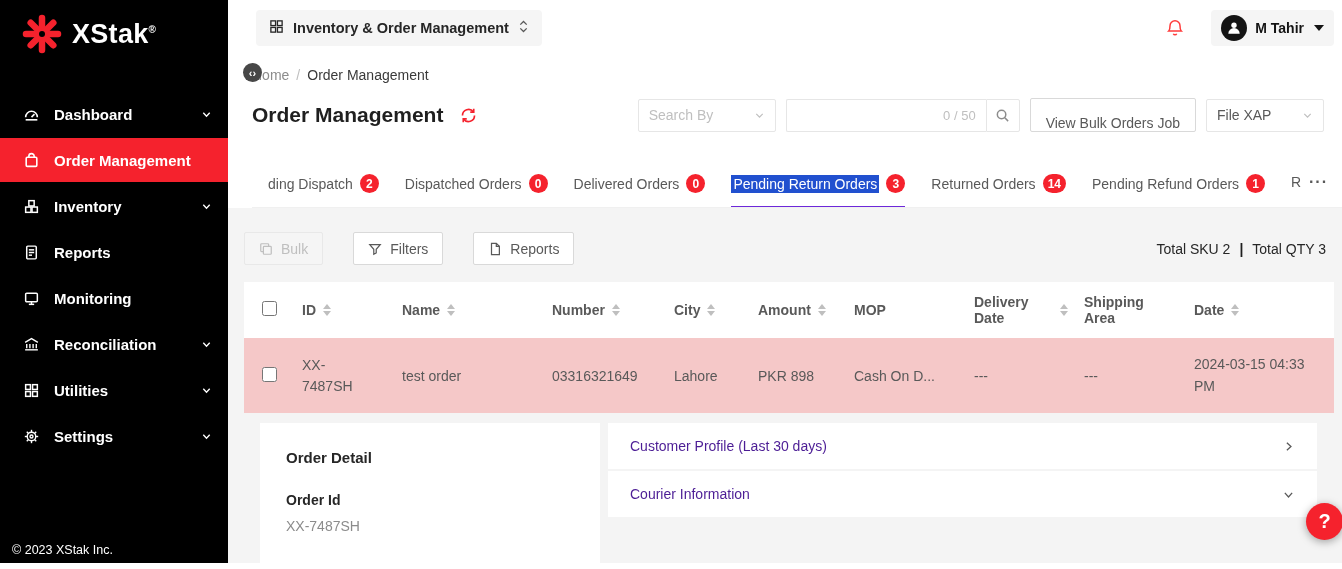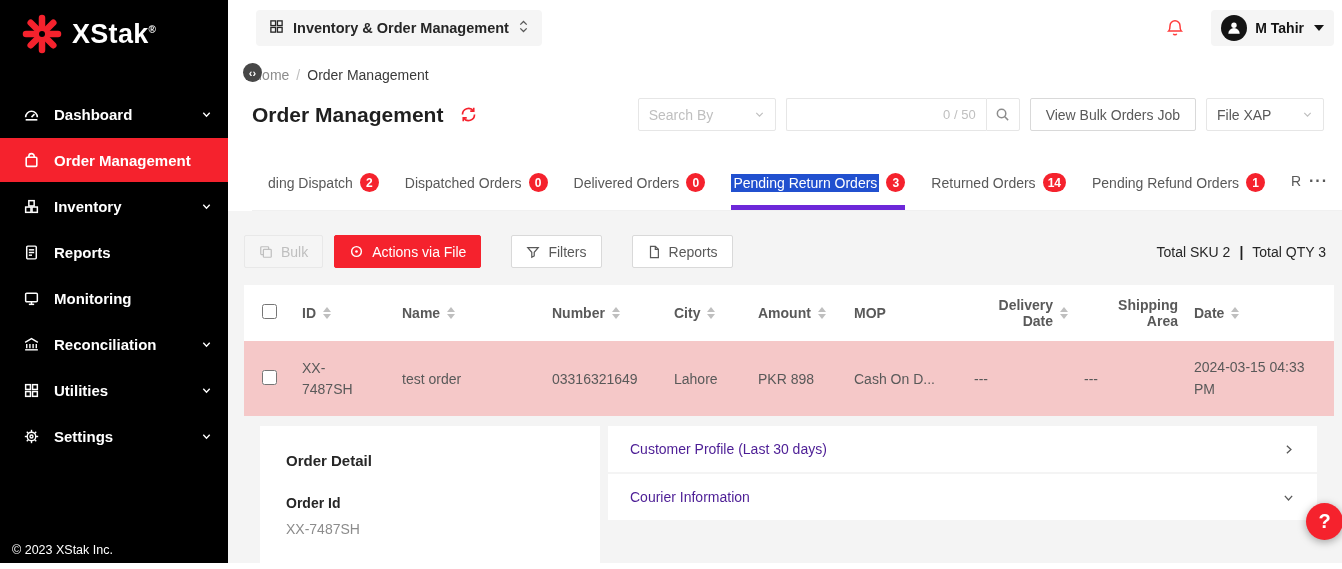--- a/index.html
+++ b/index.html
@@ -40,42 +40,42 @@
   .refresh { margin-left:16px; display:flex; cursor:pointer; }
   .head-controls { margin-left:auto; display:flex; align-items:center; gap:10px; }
   .select-box { height:33px; border:1px solid #e6e6e6; border-radius:2px; display:flex; align-items:center; justify-content:space-between; padding:0 10px; font-size:14px; cursor:pointer; background:#fff; }
   .select-searchby { width:138px; color:#bfbfbf; }
   .select-xap { width:118px; color:#595959; }
   .search-wrap { display:flex; }
   .search-field { width:200px; height:33px; border:1px solid #e6e6e6; border-right:none; border-radius:2px 0 0 2px; display:flex; align-items:center; padding:0 10px; background:#fff; }
   .search-field input { border:none; outline:none; flex:1; min-width:0; font-size:14px; font-family:inherit; }
   .search-counter { color:#bfbfbf; font-size:13px; white-space:nowrap; }
   .search-btn { width:34px; height:33px; border:1px solid #e6e6e6; background:#fff; border-radius:0 2px 2px 0; display:flex; align-items:center; justify-content:center; cursor:pointer; }
-  .btn-plain { height:33px; padding:8px 15px; border:1px solid #d9d9d9; border-radius:2px; background:#fff; font-size:14px; color:#595959; cursor:pointer; font-family:inherit; white-space:nowrap; }
+  .btn-plain { height:33px; padding:16px 15px; border:1px solid #d9d9d9; border-radius:2px; background:#fff; font-size:14px; color:#595959; cursor:pointer; font-family:inherit; white-space:nowrap; }
 
   .tabs { display:flex; align-items:flex-start; gap:26px; margin-top:32px; border-bottom:1px solid #f0f0f0; padding-left:16px; padding-right:40px; position:relative; white-space:nowrap; overflow:hidden; }
   .tab { display:flex; align-items:center; gap:7px; padding:10px 0 13px; font-size:14px; color:#595959; cursor:pointer; margin-bottom:-1px; flex-shrink:0; }
-  .tab.active { border-bottom:6px solid #6d28d9; }
+  .tab.active { border-bottom:2px solid #6d28d9; }
   .tab.active .tab-label { background:#2150cf; color:#fff; padding:1px 2px; }
   .badge { min-width:19px; height:19px; border-radius:10px; background:#f5222d; color:#fff; font-size:12px; font-weight:bold; display:inline-flex; align-items:center; justify-content:center; padding:0 5px; }
   .tabs-more { position:absolute; right:14px; top:9px; color:#595959; font-size:16px; font-weight:bold; letter-spacing:1px; cursor:pointer; }
 
   .content { flex:1; background:#f4f4f4; padding:24px 8px 0 16px; display:flex; flex-direction:column; min-height:0; }
   .toolbar { display:flex; align-items:center; gap:11px; padding-right:8px; }
   .btn { height:33px; display:inline-flex; align-items:center; gap:8px; padding:0 14px; border-radius:2px; font-size:14px; border:1px solid #d9d9d9; background:#fff; color:#595959; cursor:pointer; font-family:inherit; white-space:nowrap; }
   .btn.disabled { background:#f5f5f5; color:#bfbfbf; border-color:#e8e8e8; cursor:not-allowed; }
   .btn.primary-red { background:#f5222d; border-color:#f5222d; color:#fff; }
   .btn-gap { width:8px; }
   .totals { margin-left:auto; font-size:14px; color:#262626; display:flex; align-items:center; gap:9px; white-space:nowrap; }
   .totals .sep { font-weight:bold; color:#1f1f1f; }
 
   .table-card { background:#fff; margin-top:17px; }
   table { width:100%; border-collapse:collapse; table-layout:fixed; }
   th { font-size:14px; color:#595959; font-weight:bold; text-align:left; padding:12px 8px; }
-  .th-inner { display:flex; align-items:center; gap:7px;text-align:right; }
+  .th-inner { display:flex; align-items:center; gap:7px; }
   .sorter { display:inline-flex; flex-direction:column; gap:2px; flex-shrink:0; }
   .sorter i { width:0; height:0; border-left:4px solid transparent; border-right:4px solid transparent; display:block; }
   .sorter .up { border-bottom:5px solid #bfbfbf; }
   .sorter .down { border-top:5px solid #bfbfbf; }
   td { font-size:14px; color:#595959; padding:16px 8px; vertical-align:middle; }
   tr.data-row { background:#f5c8c8; }
   .cb-cell { padding-left:18px; }
   input[type=checkbox] { width:15px; height:15px; cursor:pointer; }
   .id-wrap { display:inline-block; max-width:62px; overflow-wrap:break-word; line-height:1.5; }
   .date-cell { line-height:1.55; }
@@ -355,27 +355,20 @@
     <section class="content">
 
       <div class="toolbar">
         <button class="btn disabled">
           <svg width="14" height="14" viewBox="0 0 16 16" fill="none" stroke="#bfbfbf" stroke-width="1.4">
               <rect x="5" y="5" width="9" height="9" rx="1"></rect>
               <path d="M11 5V3a1 1 0 0 0-1-1H3a1 1 0 0 0-1 1v7a1 1 0 0 0 1 1h2"></path>
             </svg>
           <span>Bulk</span>
         </button>
-        <button class="btn primary-red">
-          <svg width="15" height="15" viewBox="0 0 16 16" fill="none" stroke="#fff" stroke-width="1.5">
-              <circle cx="8" cy="8" r="5.2"></circle>
-              <circle cx="8" cy="8" r="1.4" fill="#fff" stroke="none"></circle>
-            </svg>
-          <span>Actions via File</span>
-        </button>
         <span class="btn-gap"></span>
         <button class="btn">
           <svg width="14" height="14" viewBox="0 0 16 16" fill="none" stroke="#595959" stroke-width="1.4">
               <path d="M2 3h12l-4.6 5.4v4.1l-2.8 1.4V8.4z"></path>
             </svg>
           <span>Filters</span>
         </button>
         <span class="btn-gap"></span>
         <button class="btn">
           <svg width="14" height="14" viewBox="0 0 16 16" fill="none" stroke="#595959" stroke-width="1.4">

